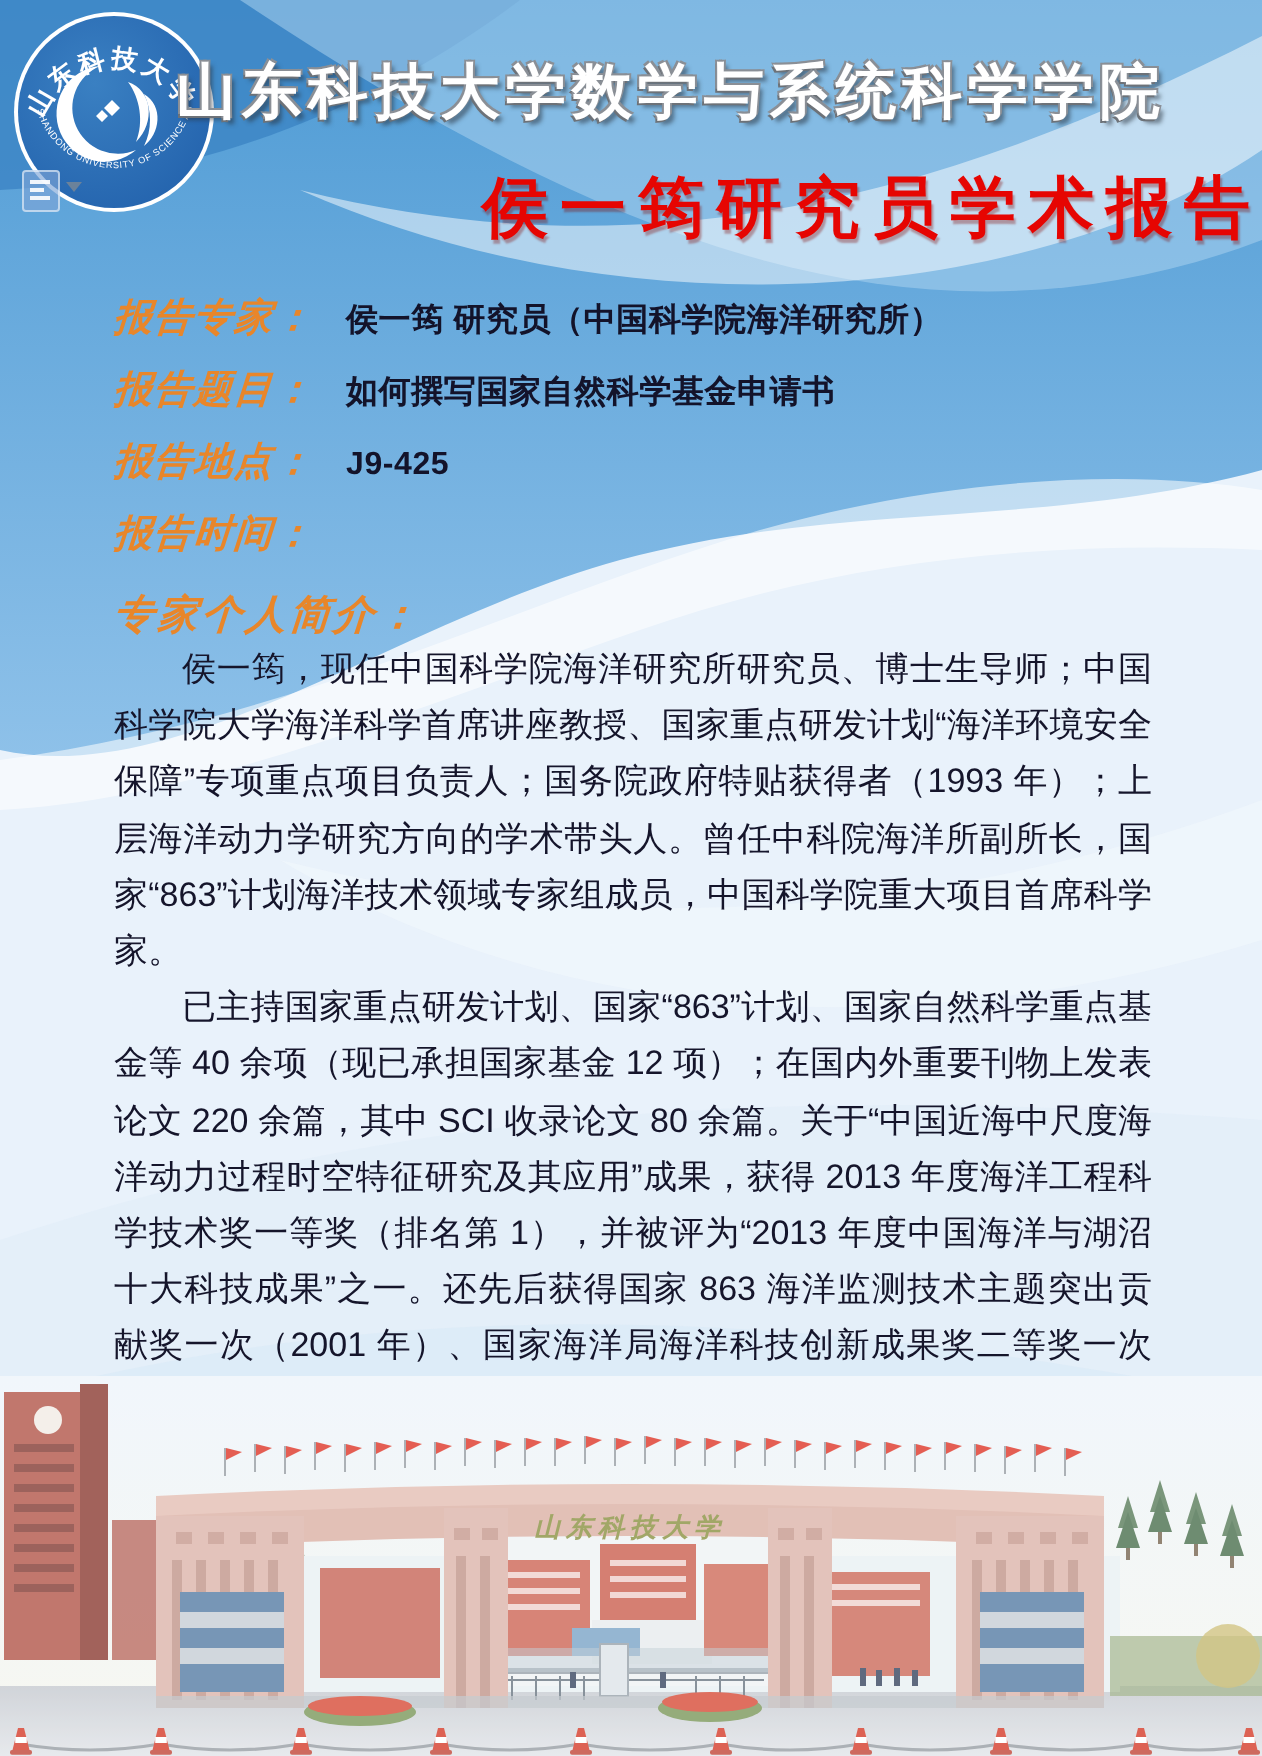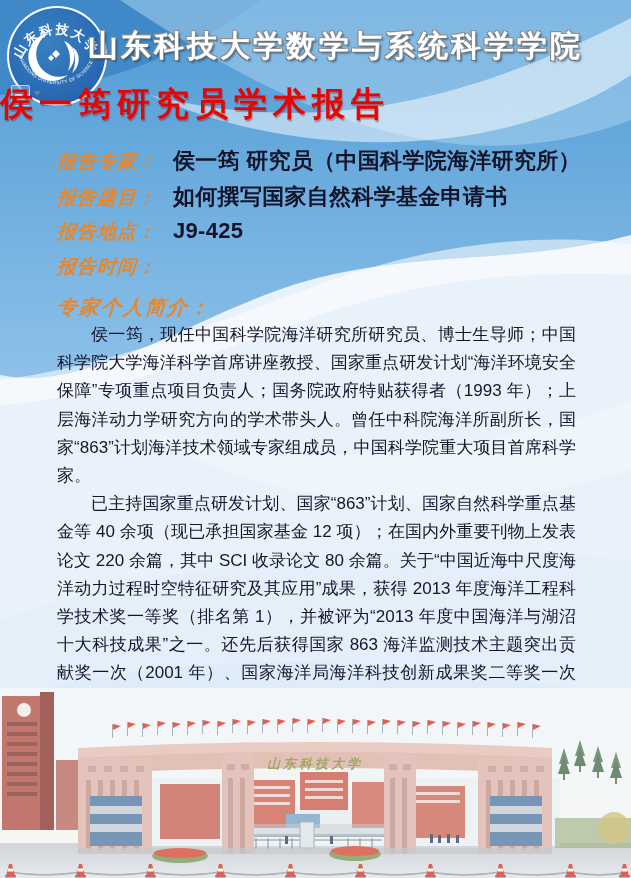--- a/index.html
+++ b/index.html
@@ -30,34 +30,34 @@
   }
 
   .school-title{
     position:absolute;top:26px;left:0;width:100%;text-align:center;
     padding-left:40px;box-sizing:border-box;
     font-size:30px;font-weight:bold;letter-spacing:3px;color:#ffffff;
     text-shadow:-1px -1px 0 #8a8f96,1px -1px 0 #8a8f96,-1px 1px 0 #6d7278,
                  2px 2px 2px rgba(40,50,60,.55);
   }
   .report-title{
-    position:absolute;top:82px;left:0;width:100%;text-align:left;
+    position:absolute;top:82px;left:0;width:100%;text-align:right;
     box-sizing:border-box;
     font-size:33px;font-weight:900;letter-spacing:6px;color:#e60502;
     text-shadow:1px 2px 1px rgba(130,10,5,.35);
   }
 
   .info{position:absolute;left:57px;top:146px;display:flex;flex-direction:column;gap:13px;}
   .info-row{display:flex;align-items:baseline;height:23px;}
   .info-label{
     width:116px;flex:0 0 116px;
     font-size:19px;font-weight:bold;font-style:italic;letter-spacing:1px;
     color:#e8862a;transform:skewX(-4deg);
   }
-  .info-value{font-size:22px;font-weight:bold;color:#13132a;letter-spacing:.3px;}
+  .info-value{font-size:16px;font-weight:bold;color:#13132a;letter-spacing:.3px;}
 
   .bio-heading{
     position:absolute;left:57px;top:294px;
     font-size:20px;font-weight:bold;font-style:italic;letter-spacing:2px;
     color:#e8862a;transform:skewX(-4deg);
   }
   .bio-text{
     position:absolute;left:57px;top:321px;width:519px;
     font-size:17px;line-height:28.2px;text-align:justify;
     color:#15152b;font-weight:400;

